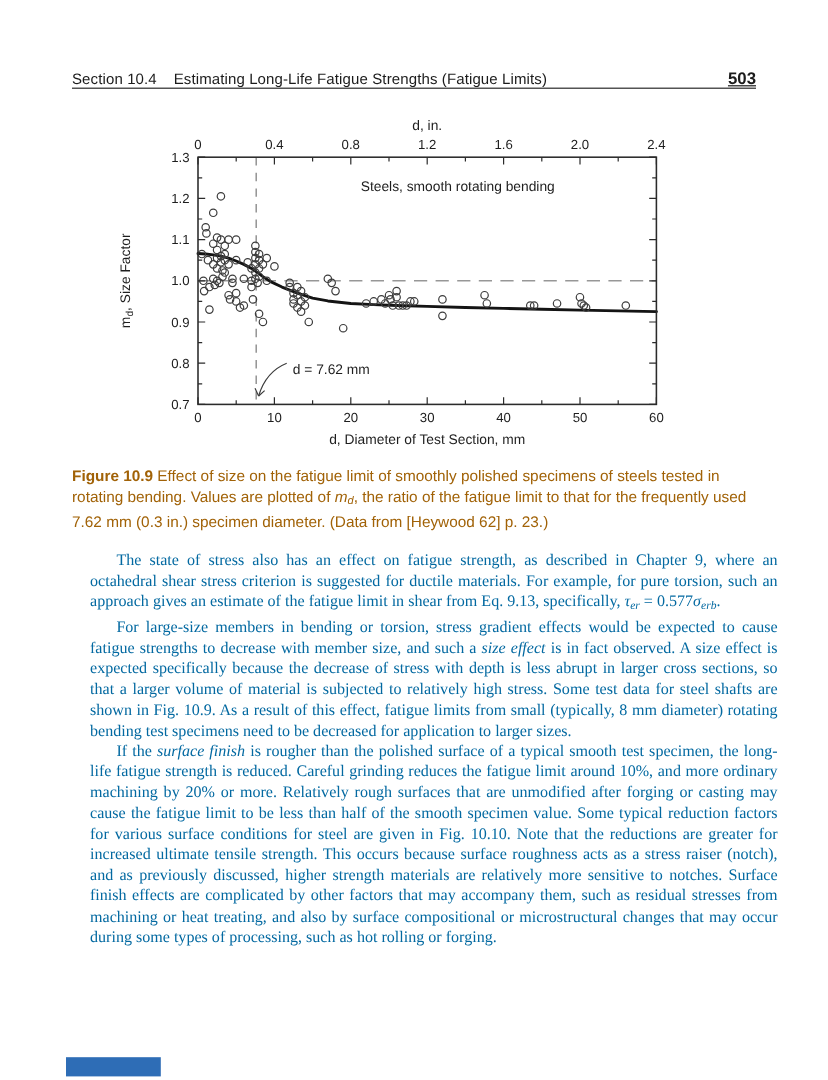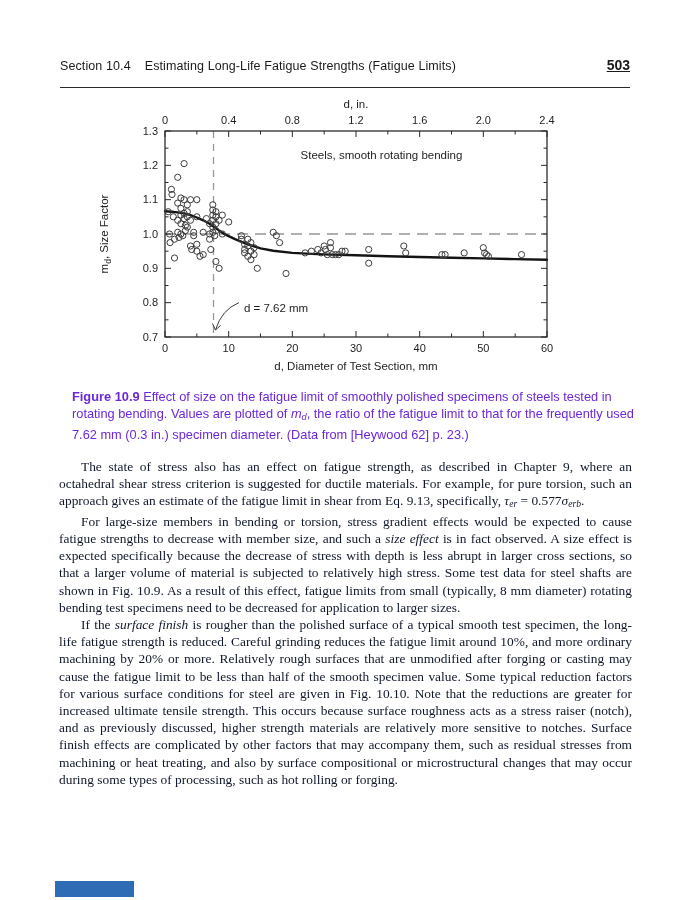--- a/index.html
+++ b/index.html
@@ -8,47 +8,47 @@
     width:690px;height:900px;
     background:#ffffff;
     font-family:"Liberation Sans",sans-serif;
     color:#1b1b1b;
     overflow:hidden;
   }
   
   .header{
     position:absolute;left:60px;top:57px;width:570px;
     display:flex;justify-content:space-between;align-items:flex-end;
-    padding-bottom:14px;border-bottom:1.6px solid #2a2a2a;
+    padding-bottom:0;border-bottom:1.6px solid #2a2a2a;
   }
   .header .sec{font-size:12.5px;letter-spacing:.1px;}
   .header .sec .secnum{margin-right:14px;}
   .header .pagenum{font-size:14px;font-weight:bold;text-decoration:underline;}
   
   .chart-wrap{position:absolute;left:92px;top:94px;width:560px;height:285px;}
   svg text{font-family:"Liberation Sans",sans-serif;fill:#1e1e1e;}
   .tlab{font-size:11px;}
   .axt{font-size:11.5px;}
   .ann{font-size:11.5px;}
   .frame{fill:none;stroke:#2b2b2b;stroke-width:1.3;}
   .tick{stroke:#2b2b2b;stroke-width:1;}
   .dash{stroke:#979797;stroke-width:1.3;fill:none;}
   .curve{stroke:#141414;stroke-width:2.4;fill:none;stroke-linejoin:round;stroke-linecap:round;}
   .pt{fill:none;stroke:#3d3d3d;stroke-width:1;}
   .arrow{stroke:#3d3d3d;stroke-width:1;fill:none;}
   
   .caption{
     position:absolute;left:60px;top:388px;width:578px;
-    font-size:12.8px;line-height:17px;color:#6d28d9;margin-left:12px;
+    font-size:12.8px;line-height:17px;color:#a16207;
   }
   
   .bodytext{
-    position:absolute;left:59px;top:458px;width:573px;
+    position:absolute;left:75px;top:458px;width:573px;
     font-family:"Liberation Serif",serif;
-    font-size:13.4px;line-height:17.2px;text-align:justify;color:#0f172a;
+    font-size:13.4px;line-height:17.2px;text-align:justify;color:#0369a1;
   }
   .bodytext p{margin:0;text-indent:22px;}
   .seg-b{font-weight:bold;}
   .seg-i{font-style:italic;}
   .seg-isub{font-style:italic;font-size:0.72em;vertical-align:-0.22em;}
   
   .accent-bar{position:absolute;left:55px;top:881px;width:79px;height:16px;}
 </style>
 </head>
 <body>

